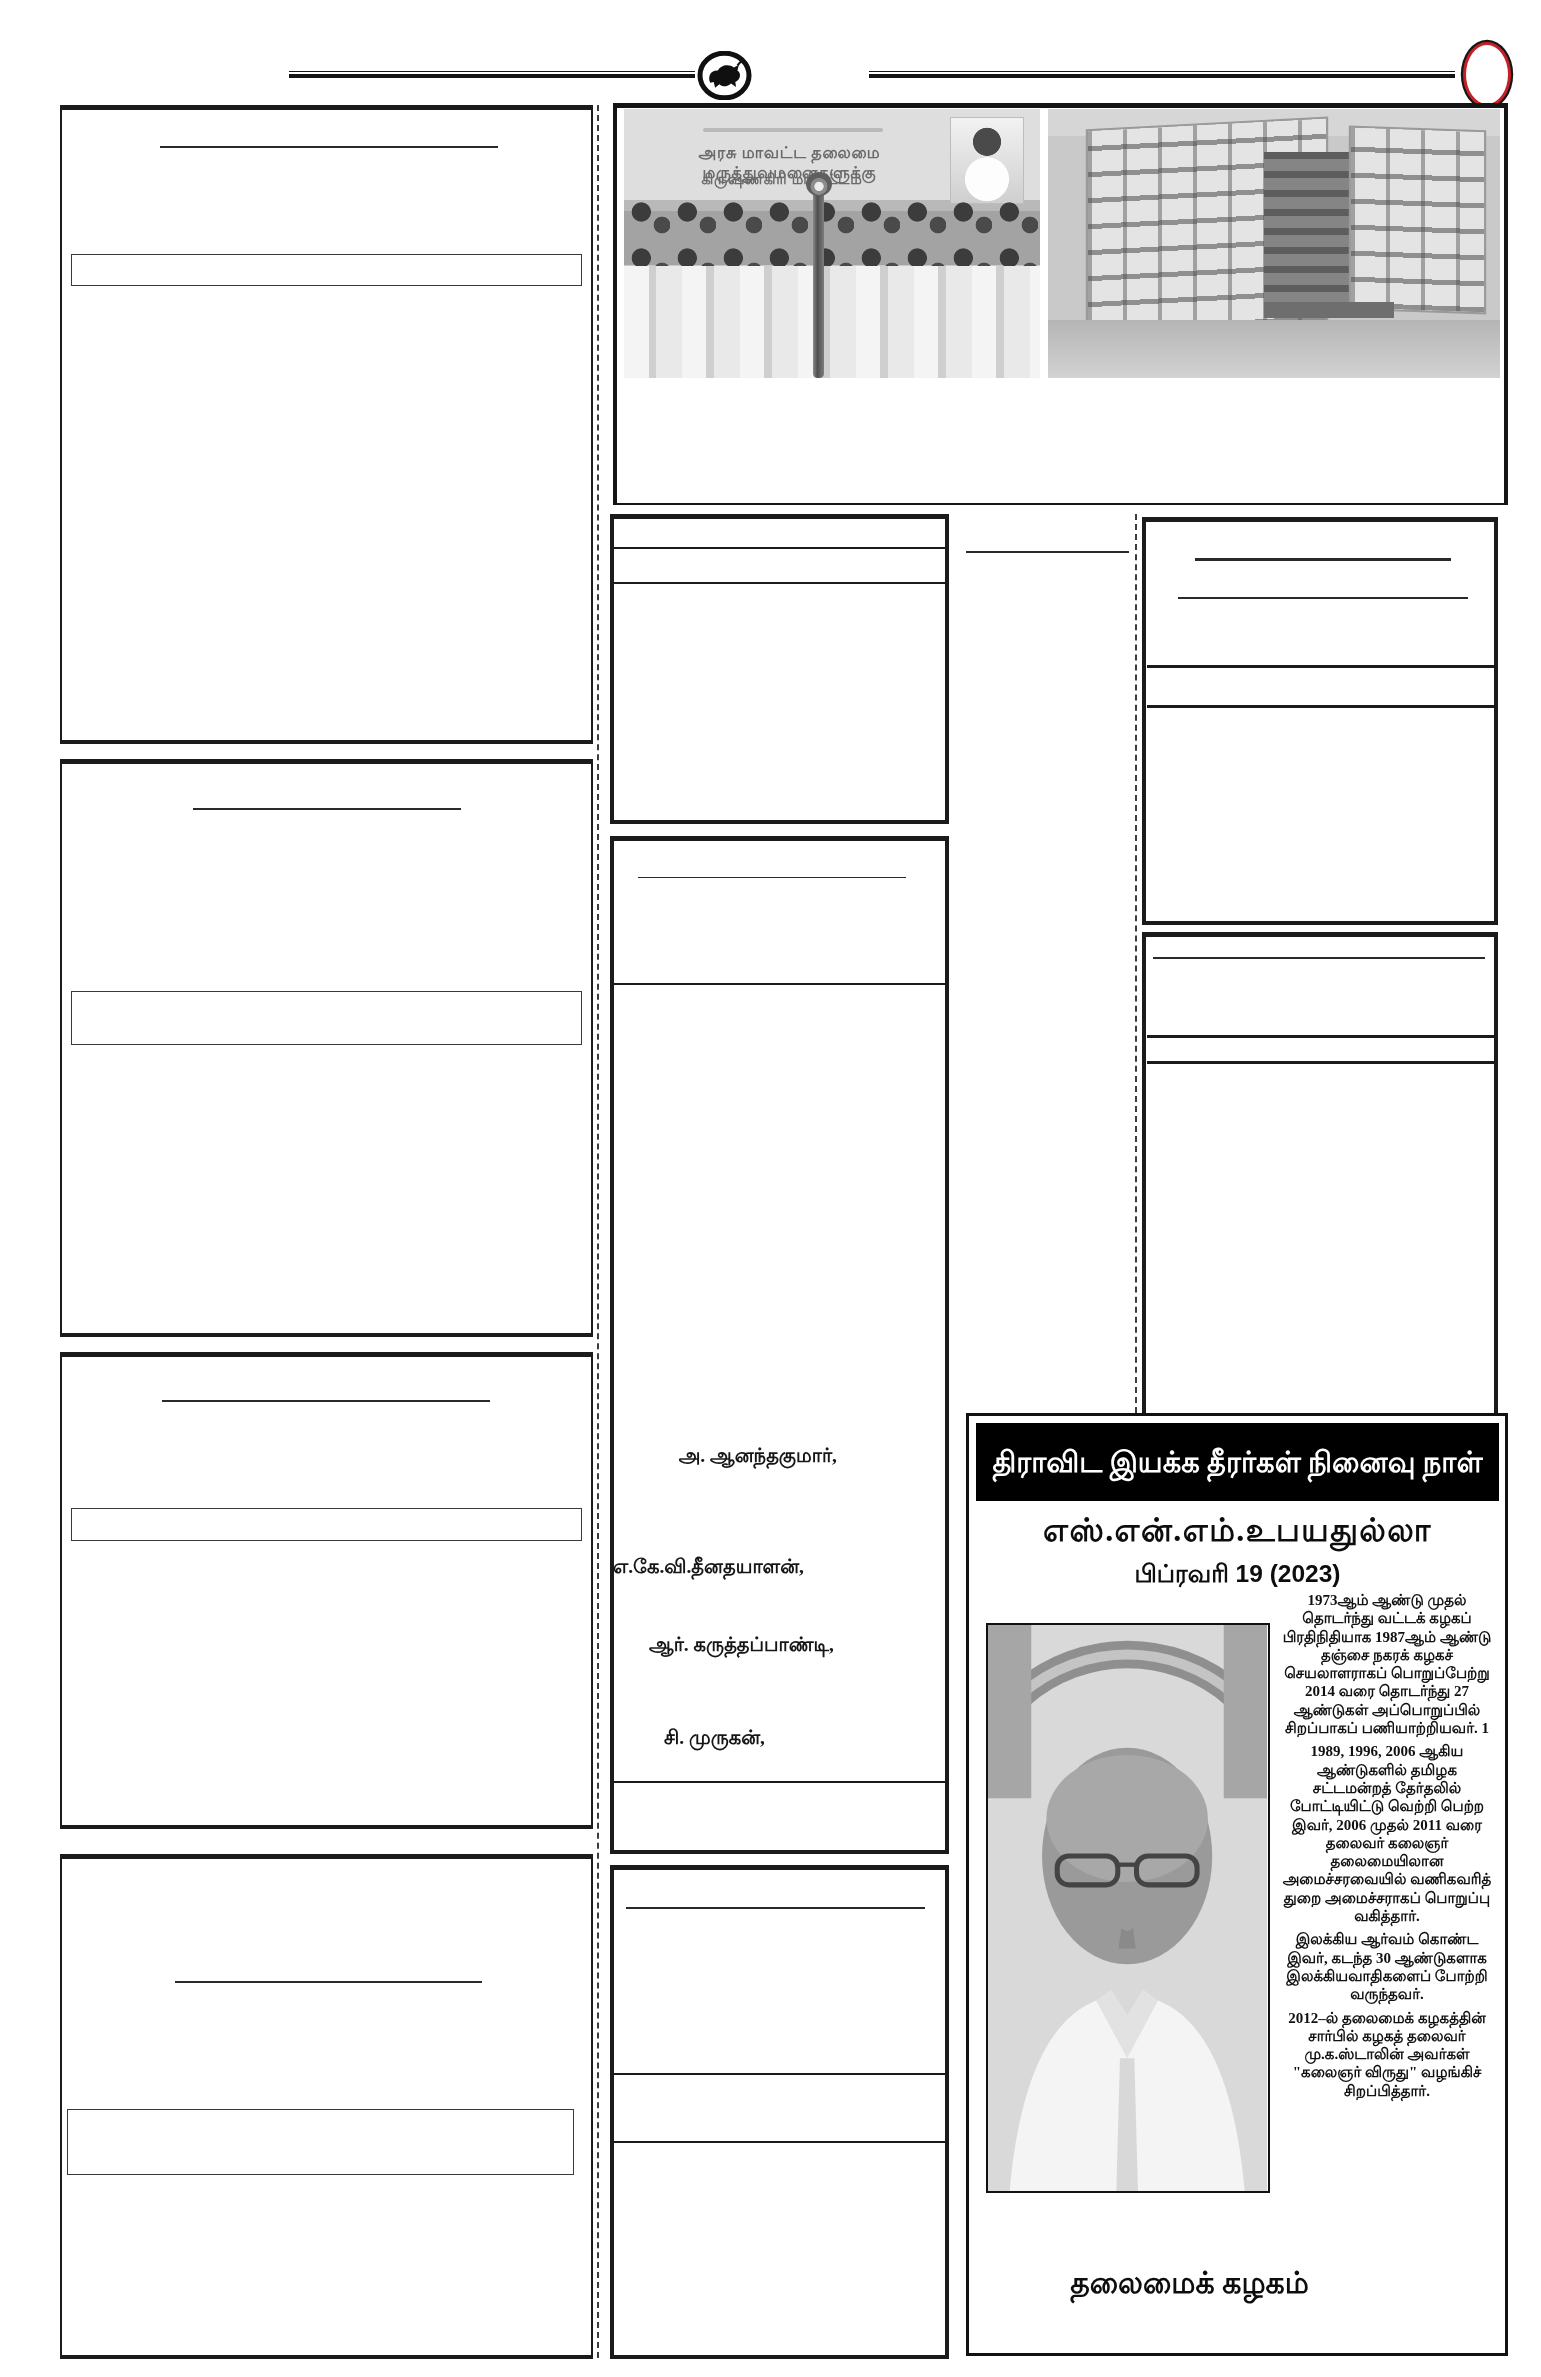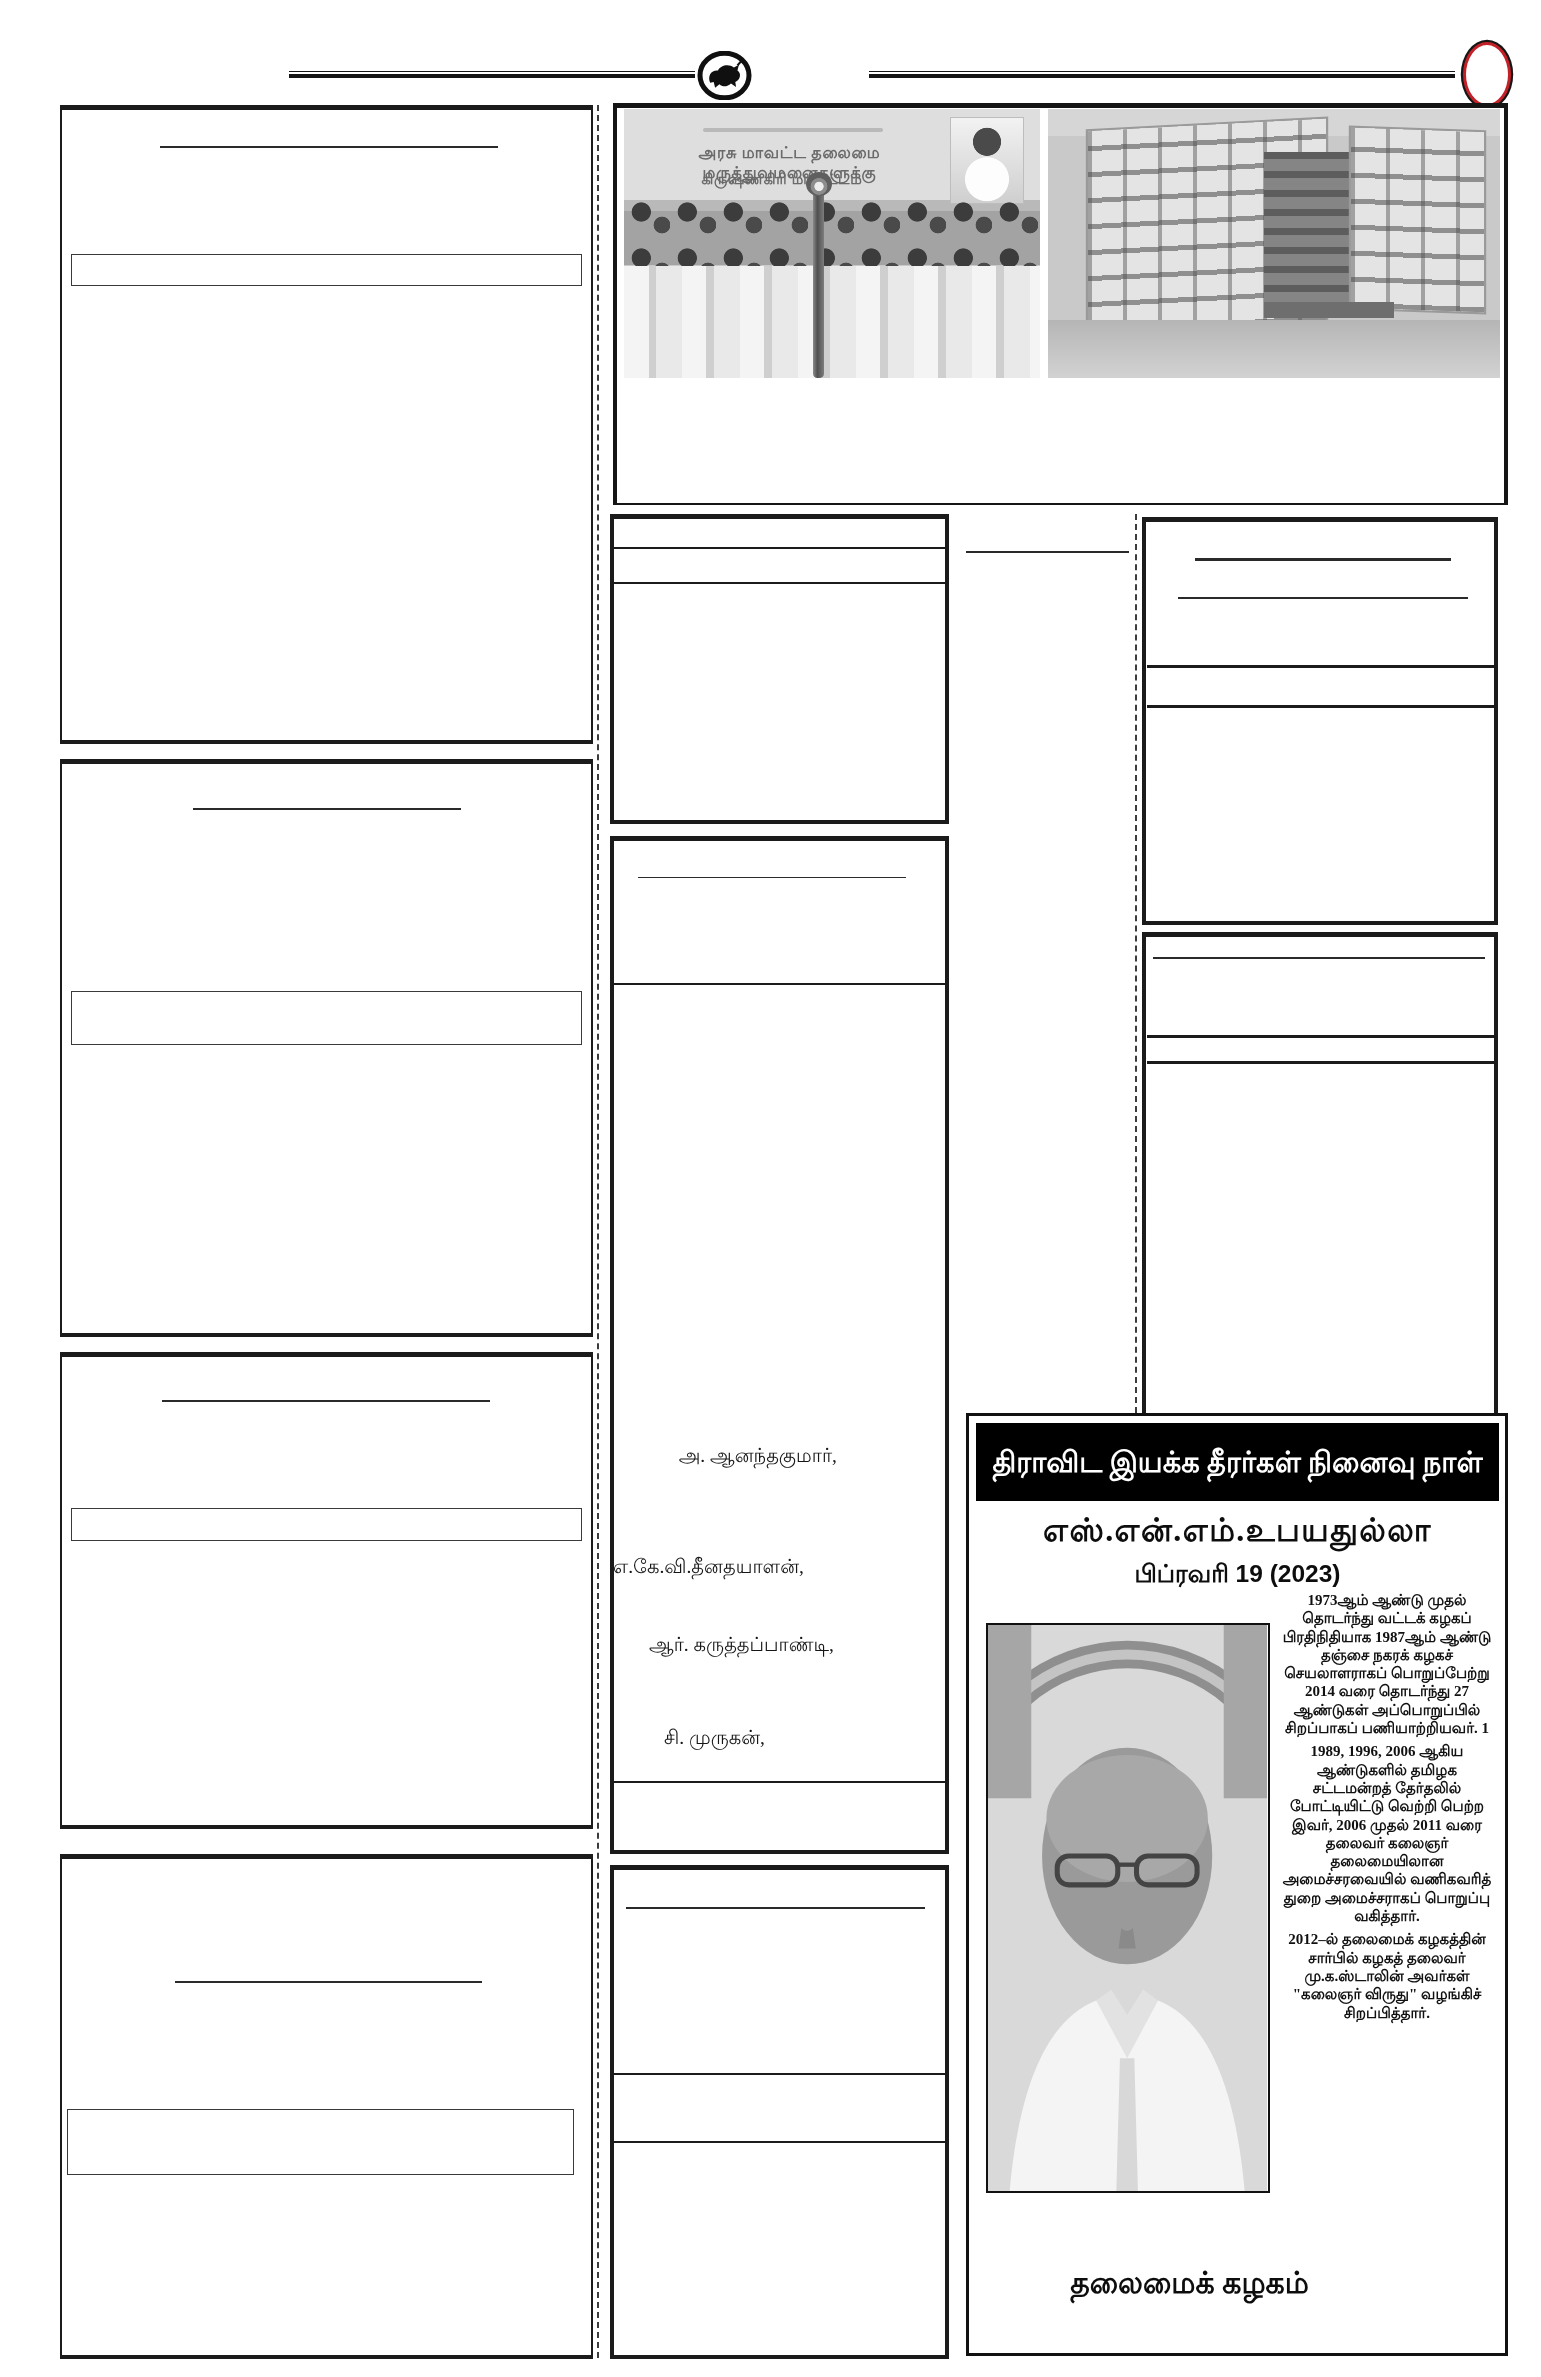--- a/index.html
+++ b/index.html
@@ -45,21 +45,21 @@
   .ground{background:linear-gradient(180deg,#b5b5b5,#d2d2d2);}
   
   .membox{border:3.6px solid #111;box-sizing:border-box;background:#fff;}
   .memban{background:#000;color:#fff;text-align:center;font-weight:bold;font-size:29px;}
   .memname{text-align:center;font-weight:bold;font-size:32px;color:#0d0d0d;letter-spacing:1.4px;}
   .memdate{text-align:center;font-weight:bold;font-size:24.5px;color:#0d0d0d;font-family:"Liberation Sans",sans-serif;}
   .membody{font-size:15px;line-height:1.22;color:#111;text-align:center;font-weight:bold;}
   .membody p{margin:0 0 5px 0;}
   .signoff{text-align:center;font-weight:bold;font-size:30px;color:#0d0d0d;}
   .portrait{border:2.2px solid #111;box-sizing:border-box;}
-  .signame{font-weight:normal;font-size:19.5px;color:#161616;white-space:nowrap;}
+  .signame{font-weight:bold;font-size:19.5px;color:#161616;white-space:nowrap;}
 </style>
 </head>
 <body>
 
 <div id="page">
 
   <div class="abs mastrule" style="left:289px;top:71px;width:406px;"></div>
   <div class="abs mastrule" style="left:869px;top:71px;width:586px;"></div>
   <div class="abs" style="left:697px;top:51px;width:55px;height:49px;">
     <svg width="55" height="49" viewBox="0 0 76 68">
@@ -164,19 +164,20 @@
       <path d="M185,420 Q193,428 201,420 L205,448 L181,448 Z" fill="#8a8a8a"></path>
       <path d="M30,784 Q50,560 150,520 L193,545 L236,520 Q336,560 356,784 Z" fill="#f4f4f4"></path>
       <path d="M150,520 L193,600 L236,520 L215,505 L193,540 L171,505 Z" fill="#e2e2e2"></path>
       <path d="M183,600 L203,600 L208,784 L178,784 Z" fill="#d8d8d8"></path>
     </svg>
   </div>
 
   <div class="abs membody" style="left:1279px;top:1591px;width:216px;height:671px;overflow:hidden;">
     <p>1973ஆம் ஆண்டு முதல் தொடர்ந்து வட்டக் கழகப் பிரதிநிதியாக 1987ஆம் ஆண்டு தஞ்சை நகரக் கழகச் செயலாளராகப் பொறுப்பேற்று 2014 வரை தொடர்ந்து 27 ஆண்டுகள் அப்பொறுப்பில் சிறப்பாகப் பணியாற்றியவர். 1</p>
     <p>1989, 1996, 2006 ஆகிய ஆண்டுகளில் தமிழக சட்டமன்றத் தேர்தலில் போட்டியிட்டு வெற்றி பெற்ற இவர், 2006 முதல் 2011 வரை தலைவர் கலைஞர் தலைமையிலான அமைச்சரவையில் வணிகவரித் துறை அமைச்சராகப் பொறுப்பு வகித்தார்.</p>
+    <p>இலக்கிய ஆர்வம் கொண்ட இவர், கடந்த 30 ஆண்டுகளாக இலக்கியவாதிகளைப் போற்றி வருந்தவர்.</p>
     <p>2012–ல் தலைமைக் கழகத்தின் சார்பில் கழகத் தலைவர் மு.க.ஸ்டாலின் அவர்கள் "கலைஞர் விருது" வழங்கிச் சிறப்பித்தார்.</p>
   </div>
 
   <div class="abs signoff" style="left:928px;top:2266px;width:523px;">தலைமைக் கழகம்</div>
 
 </div>
 
 
 </body></html>

